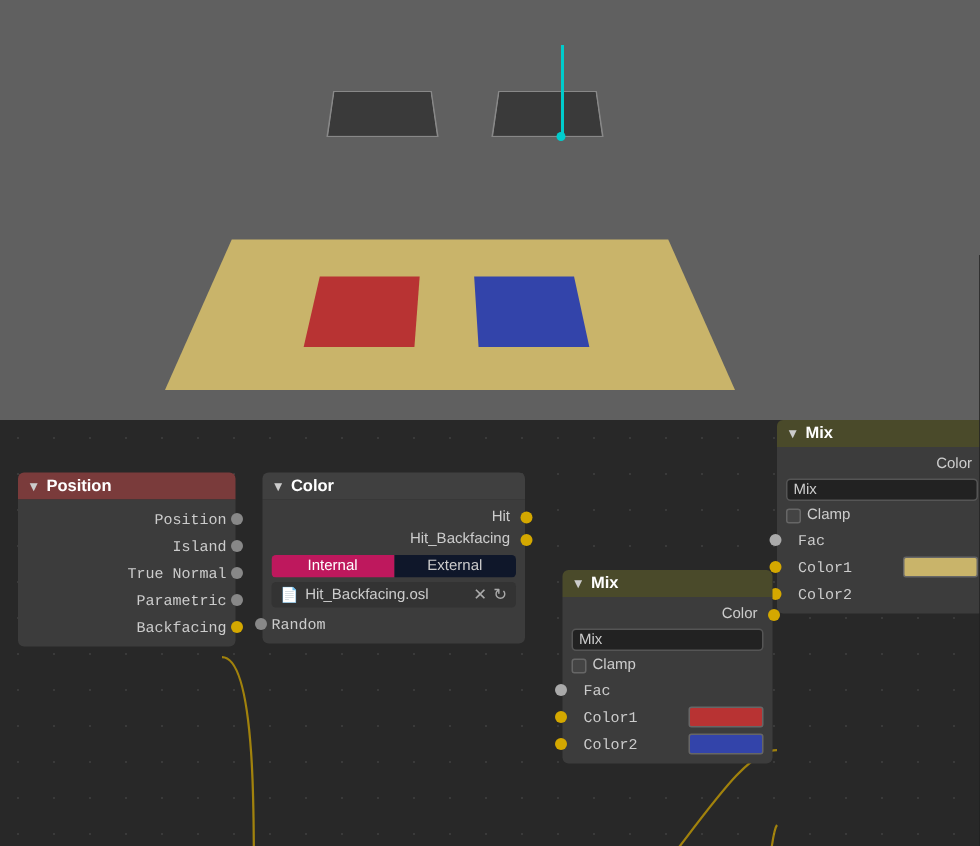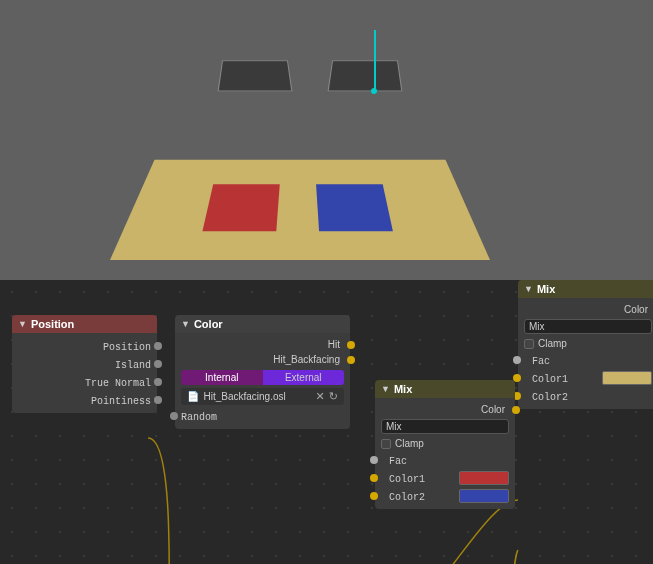--- a/index.html
+++ b/index.html
@@ -281,26 +281,26 @@
       border-radius: 3px;
       overflow: hidden;
     }
 
     .script-btn {
       flex: 1;
       text-align: center;
       padding: 2px 4px;
       font-size: 10px;
       color: #ccc;
-      background: #6d28d9;
+      background: #0f172a;
       cursor: pointer;
     }
 
     .script-btn.active {
-      background: #701a75;
+      background: #be185d;
       color: #fff;
     }
 
     
     .script-file-row {
       display: flex;
       align-items: center;
       padding: 2px 6px;
       gap: 4px;
       background: #333;
@@ -403,26 +403,30 @@
         <span class="socket socket-gray output-socket"></span>
       </div>
 
 
       <div class="node-row">
         <span class="node-row-label right">True Normal</span>
         <span class="socket socket-gray output-socket"></span>
       </div>
 
 
-
-
-      <div class="node-row">
-        <span class="node-row-label right">Pointiness</span>
+      <div class="node-row">
+        <span class="node-row-label right">Parametric</span>
         <span class="socket socket-gray output-socket"></span>
       </div>
+
+      <div class="node-row">
+        <span class="node-row-label right">Backfacing</span>
+        <span class="socket socket-yellow output-socket"></span>
+      </div>
+
 
     </div>
   </div>
 
   <div class="node node-script">
     <div class="node-header">
       <span class="collapse-arrow">▼</span>
       <span>Color</span>
     </div>
     <div class="node-body">

